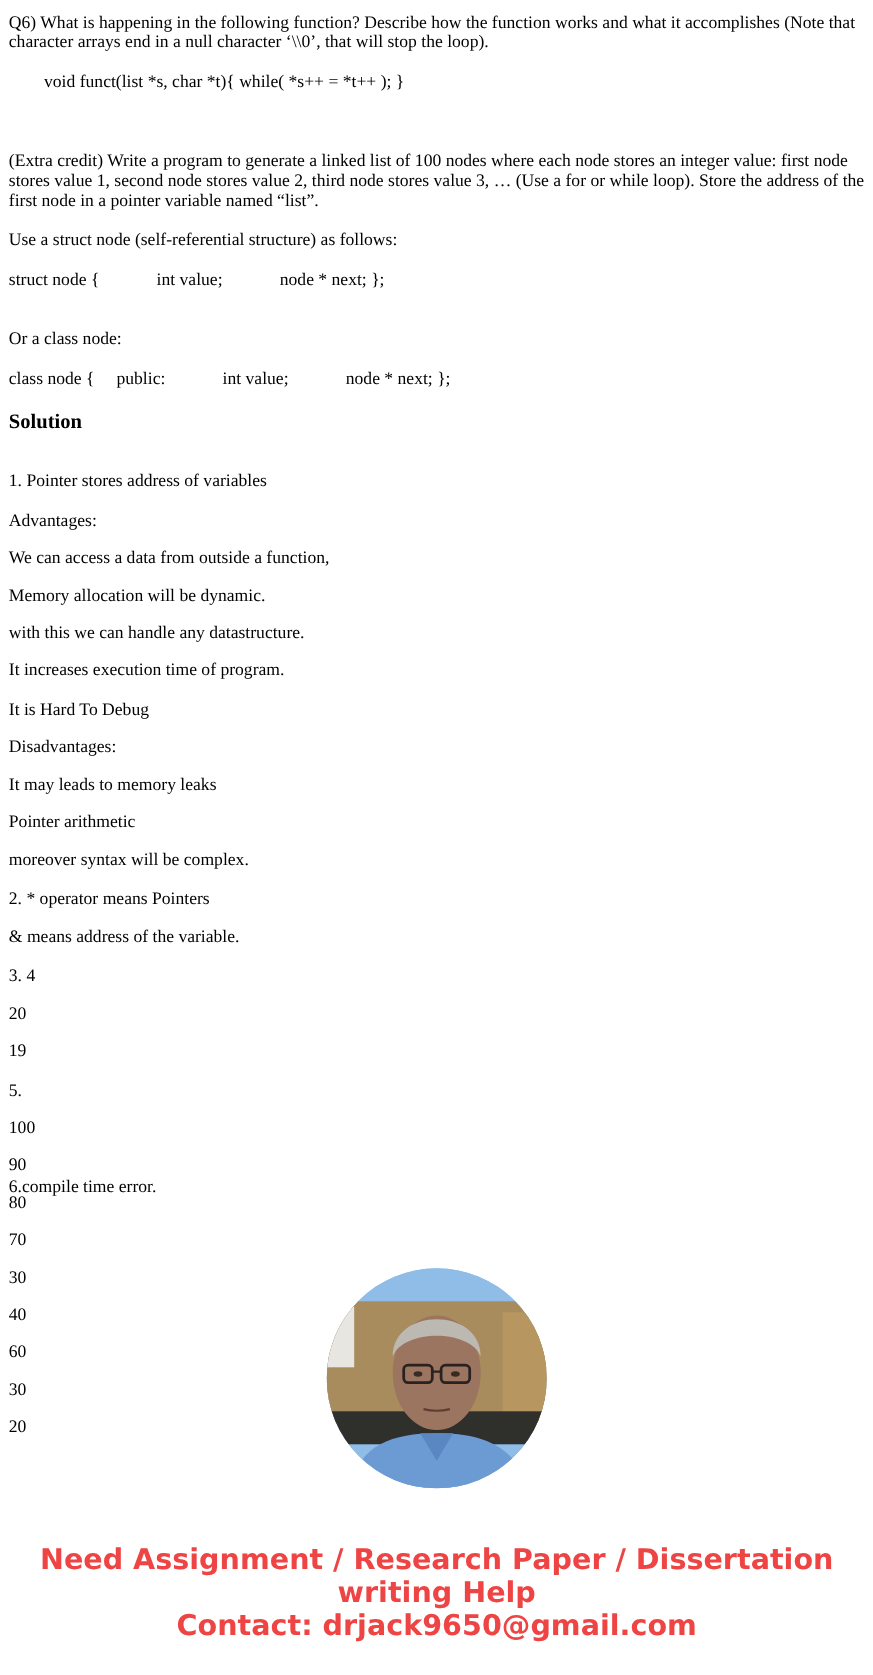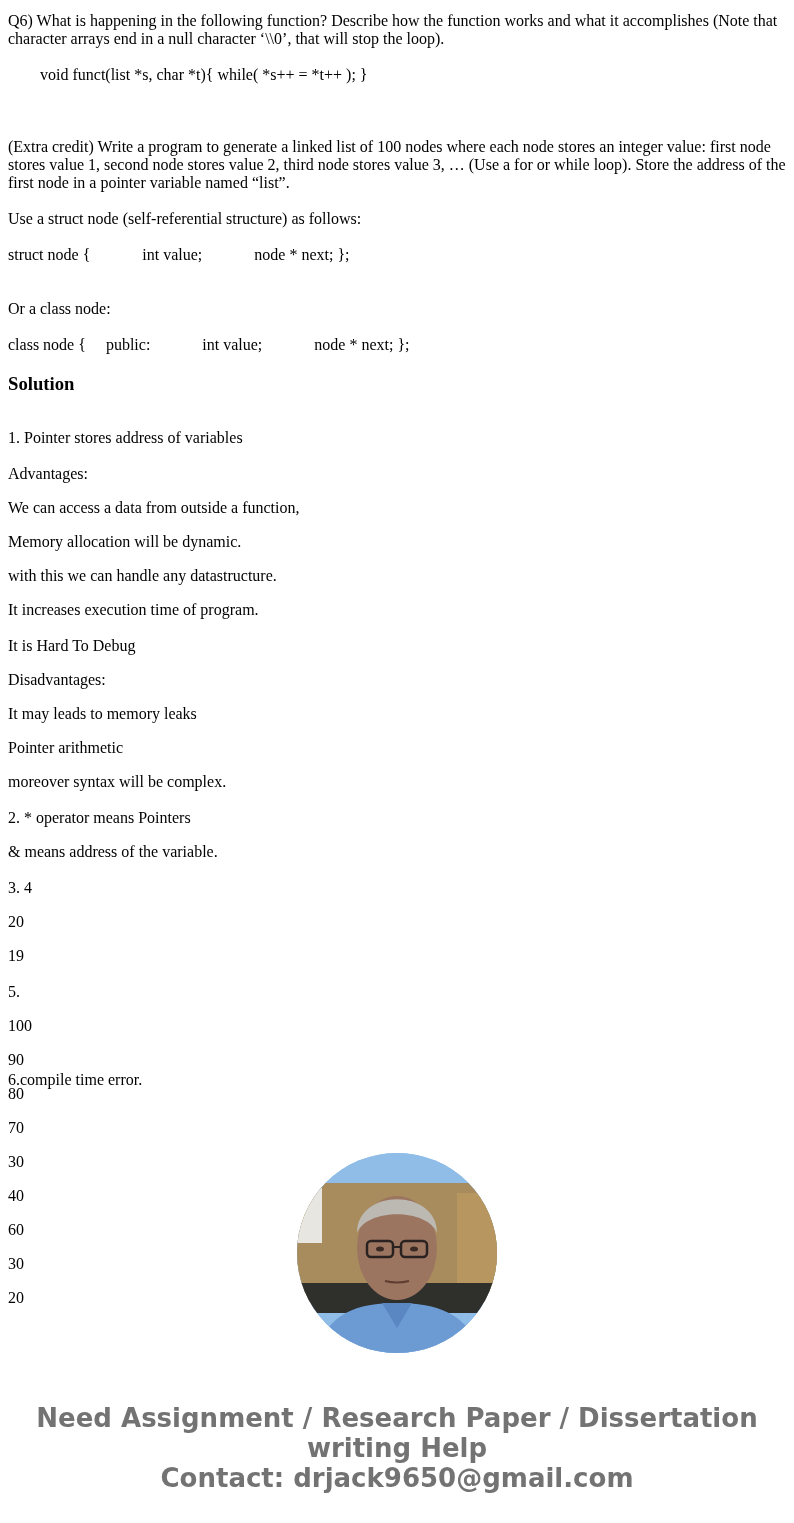--- a/index.html
+++ b/index.html
@@ -32,21 +32,21 @@
     position: absolute; left: 297px; top: 1153px;
     width: 200px; height: 200px; border-radius: 50%;
     overflow: hidden;
     background: linear-gradient(180deg, #7fb6e6 0%, #8fbde8 20%, #b59a6a 25%, #a88a5c 60%, #3a3a38 65%, #6a9ad0 72%, #5e8fcb 100%);
   }
   .promo {
     position: absolute; left: 0; top: 1403px; width: 794px;
     text-align: center;
     font-family: "DejaVu Sans", sans-serif;
     font-weight: bold; font-size: 26px; line-height: 30px;
-    color: #737373;
+    color: #ef4444;
   }
 </style>
 </head>
 <body>
 
 <p class="q6">Q6) What is happening in the following function? Describe how the function works and what it accomplishes (Note that character arrays end in a null character ‘\\0’, that will stop the loop).</p>
 <p class="code-q6">void funct(list *s, char *t){ while( *s++ = *t++ ); }</p>
 
 <p class="extra">(Extra credit) Write a program to generate a linked list of 100 nodes where each node stores an integer value: first node stores value 1, second node stores value 2, third node stores value 3, … (Use a for or while loop). Store the address of the first node in a pointer variable named “list”.</p>
 <p class="use-struct">Use a struct node (self-referential structure) as follows:</p>

